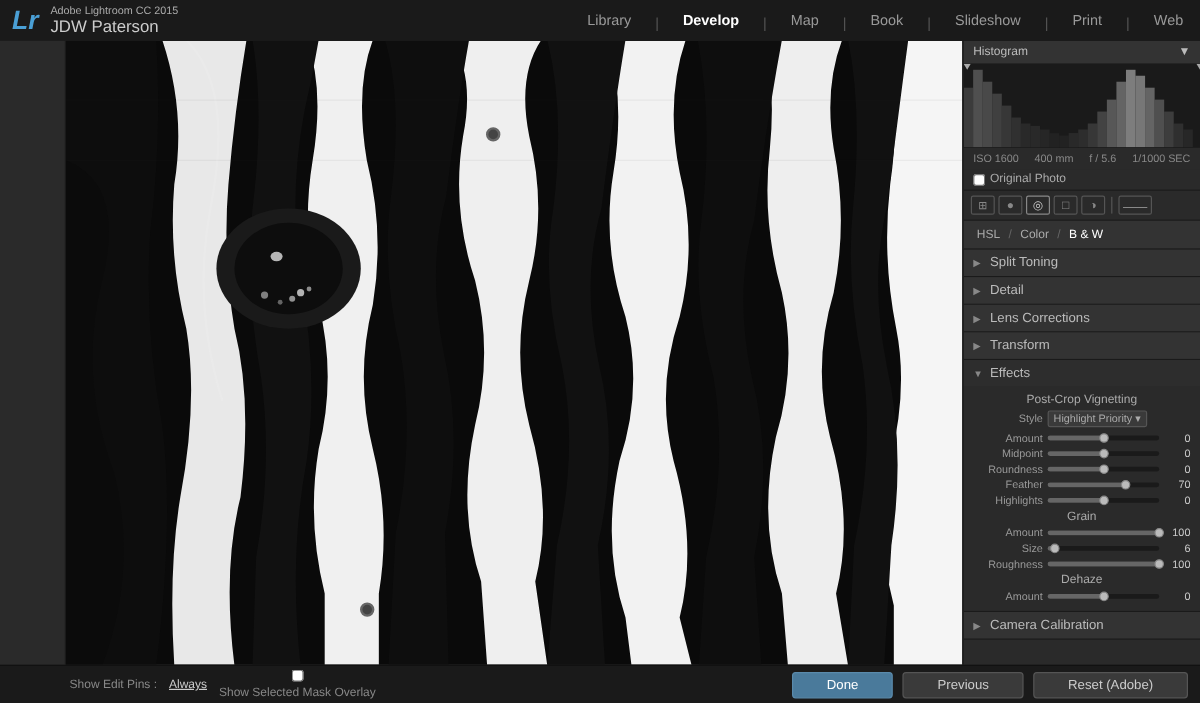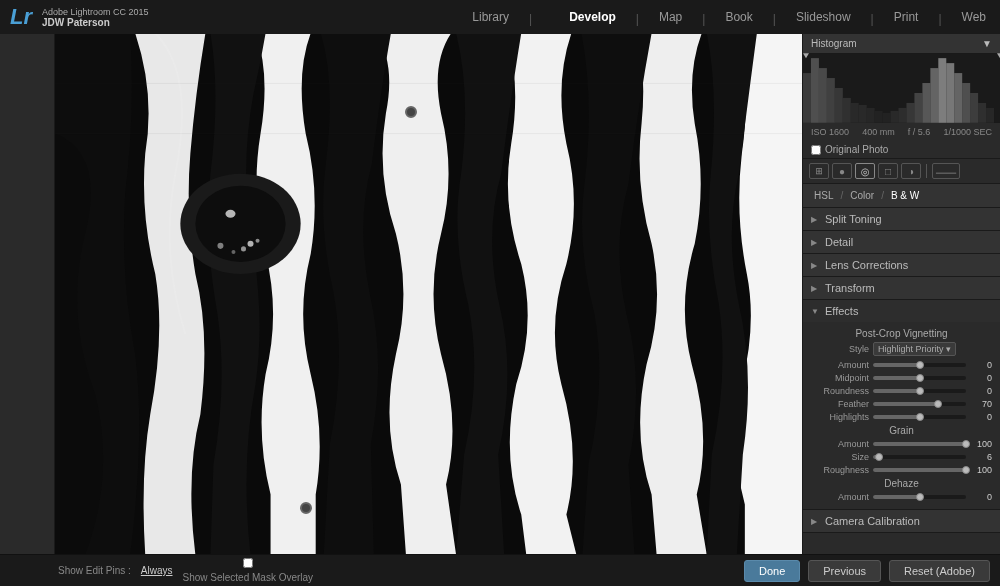--- a/index.html
+++ b/index.html
@@ -35,39 +35,38 @@
       display: flex;
       flex-direction: column;
       margin-right: auto;
     }
     #app-title {
       color: #aaa;
       font-size: 9px;
     }
     #app-user {
       color: #ccc;
-      font-size: 10px;
-      font-weight: bold;
+      font-size: 14px;
+      font-weight: normal;
     }
     #nav-links {
       display: flex;
       gap: 16px;
       align-items: flex-end;
     }
     .nav-link {
       color: #999;
       text-decoration: none;
       font-size: 12px;
       cursor: pointer;
       padding: 2px 4px;
     }
     .nav-link.active {
       color: #fff;
       font-weight: bold;
-      margin-left: 17px;
     }
     .nav-sep {
       color: #555;
       font-size: 12px;
     }
 
     
     #main {
       display: flex;
       flex: 1;
@@ -373,21 +372,21 @@
       color: #888;
       flex-direction: column;
     }
     #show-mask input { width: 10px; height: 10px; }
     #bottom-right {
       margin-left: auto;
       display: flex;
       gap: 8px;
     }
     .bottom-btn {
-      padding: 4px 14px;
+      padding: 4px 28px;
       font-size: 11px;
       background: #3a3a3a;
       border: 1px solid #555;
       color: #ccc;
       border-radius: 3px;
       cursor: pointer;
     }
     .bottom-btn.primary {
       background: #4a7a9b;
       border-color: #5a8aab;

